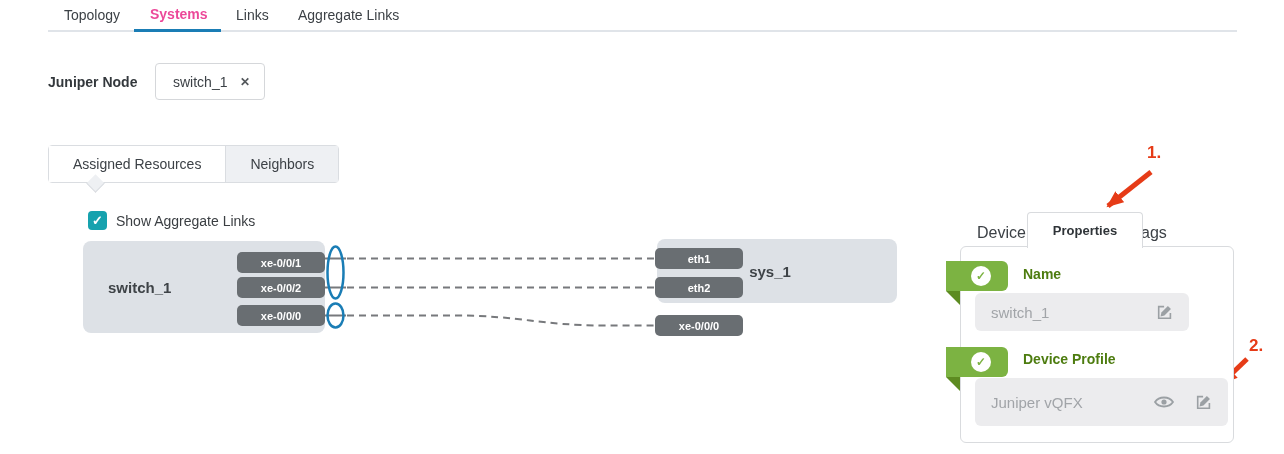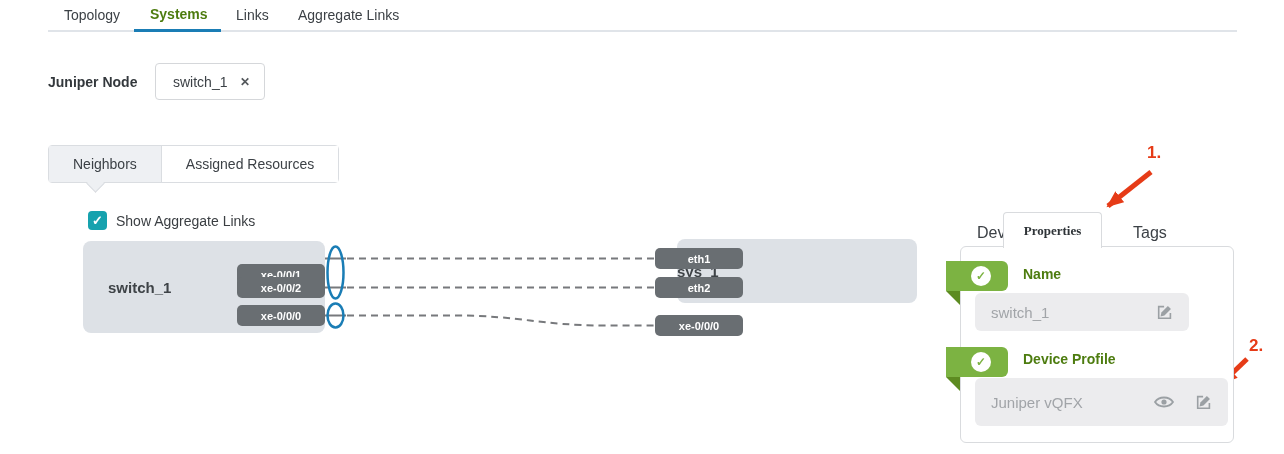--- a/index.html
+++ b/index.html
@@ -3,21 +3,21 @@
 <meta charset="utf-8">
 <style>
   * { margin:0; padding:0; box-sizing:border-box; }
   html,body { background:#fff; }
   body { font-family:"Liberation Sans", sans-serif; color:#33383c; }
   .canvas { position:relative; width:1284px; height:454px; background:#fff; overflow:hidden; }
   .abs { position:absolute; }
 
   
   .htab { font-size:14px; color:#3c4146; cursor:pointer; white-space:nowrap; }
-  .htab.active { font-weight:bold; color:#4d7c0f; }
+  .htab.active { font-weight:bold; color:#ec4899; }
   .hsep { background:#e0e4e9; }
   .hunderline { background:#1a7db5; }
 
   
   .sel-label { font-size:14px; font-weight:bold; color:#33383c; }
   .chip { width:110px; height:37px; border:1px solid #d5d7da; border-radius:4px; background:#fff;
           display:flex; align-items:center; justify-content:space-between; padding:0 14px 0 17px; }
   .chip-text { font-size:14px; color:#3c4146; }
   .chip-x { font-size:12px; font-weight:bold; color:#54585c; cursor:pointer; }
 
@@ -72,42 +72,42 @@
   <div class="abs htab" style="left:298px; top:7px;">Aggregate Links</div>
   <div class="abs hunderline" style="left:134px; top:29px; width:87px; height:3px;"></div>
 
   <div class="abs sel-label" style="left:48px; top:74px;">Juniper Node</div>
   <div class="abs chip" style="left:155px; top:63px;">
     <span class="chip-text">switch_1</span>
     <span class="chip-x">✕</span>
   </div>
 
   <div class="abs subtabs" style="left:48px; top:145px;">
+    <div class="subtab">
+        <span>Assigned Resources</span>
+      </div>
     <div class="subtab active">
         <span>Neighbors</span>
-      </div>
-    <div class="subtab">
-        <span>Assigned Resources</span>
       </div>
   </div>
   <div class="abs notch" style="left:89px; top:177px;"></div>
 
   <div class="abs checkbox" style="left:88px; top:211px;">
     <span>✓</span>
   </div>
   <div class="abs check-label" style="left:116px; top:213px;">Show Aggregate Links</div>
 
   <div class="abs node" style="left:83px; top:241px; width:242px; height:92px; padding-left:25px;">
     <span class="node-label">switch_1</span>
   </div>
-  <div class="abs node" style="left:677px; top:239px; width:240px; height:64px; justify-content:flex-start; padding-right:14px;">
+  <div class="abs node" style="left:657px; top:239px; width:240px; height:64px; justify-content:center; padding-right:14px;">
     <span class="node-label">sys_1</span>
   </div>
 
-  <div class="abs badge" style="left:237px; top:264px;">xe-0/0/1</div>
+  <div class="abs badge" style="left:237px; top:252px;">xe-0/0/1</div>
   <div class="abs badge" style="left:237px; top:277px;">xe-0/0/2</div>
   <div class="abs badge" style="left:237px; top:305px;">xe-0/0/0</div>
   <div class="abs badge" style="left:655px; top:248px;">eth1</div>
   <div class="abs badge" style="left:655px; top:277px;">eth2</div>
   <div class="abs badge" style="left:655px; top:315px;">xe-0/0/0</div>
 
   <svg class="overlay" width="1284" height="454" viewBox="0 0 1284 454">
     <defs>
       <marker id="ah" markerWidth="22" markerHeight="18" refX="15" refY="8" orient="auto" markerUnits="userSpaceOnUse">
         <path d="M0,1 L17,8 L0,15 Z" fill="#e63b17"></path>
@@ -125,21 +125,21 @@
     <ellipse cx="335.5" cy="272.5" rx="8" ry="26" fill="none" stroke="#1a7db5" stroke-width="2.5"></ellipse>
     <ellipse cx="335.5" cy="315.5" rx="8" ry="12" fill="none" stroke="#1a7db5" stroke-width="2.5"></ellipse>
 
     <line x1="1151" y1="172" x2="1108" y2="206" stroke="#e63b17" stroke-width="5" marker-end="url(#ah)"></line>
     <line x1="1247" y1="359" x2="1222" y2="383" stroke="#e63b17" stroke-width="5" marker-end="url(#ah)"></line>
   </svg>
 
   <div class="abs card" style="left:960px; top:246px; width:274px; height:197px;"></div>
 
   <div class="abs ptab" style="left:977px; top:224px;">Device</div>
-  <div class="abs ptab-box" style="left:1003px; top:212px; width:99px; height:36px; z-index:3;font-family:Liberation Serif, serif;">
+  <div class="abs ptab-box" style="left:1027px; top:212px; width:116px; height:36px; z-index:3;">
     <span>Properties</span>
   </div>
   <div class="abs ptab" style="left:1133px; top:224px;">Tags</div>
 
   <div class="abs ribbon" style="left:946px; top:261px; width:62px; height:30px; z-index:4;">
     <span class="ribbon-circle">✓</span>
   </div>
   <div class="abs fold" style="left:946px; top:291px; z-index:4;"></div>
   <div class="abs sec-heading" style="left:1023px; top:266px;">Name</div>
   <div class="abs field" style="left:975px; top:293px; width:214px; height:38px;">

